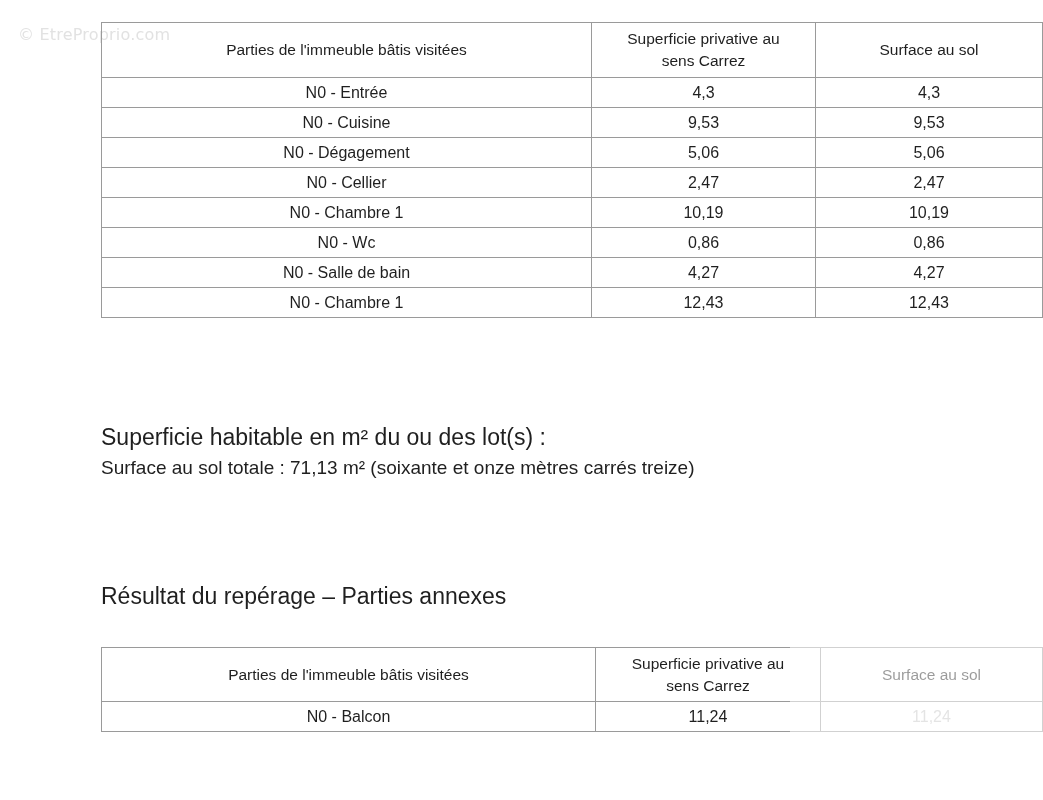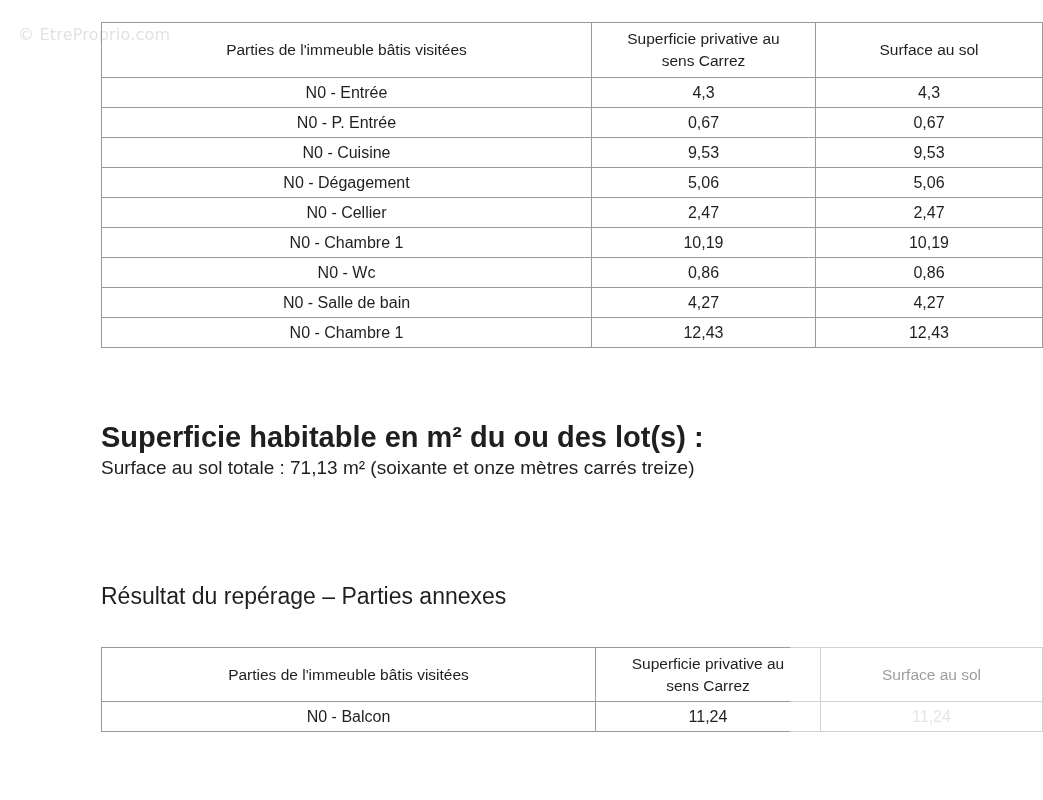--- a/index.html
+++ b/index.html
@@ -28,21 +28,21 @@
   #t1 th { height: 54px; }
   #t1 td { height: 29px; }
   #t2 { left: 101px; top: 647px; width: 941px; }
   #t2 th { height: 53px; }
   #t2 td { height: 29px; }
   .faded { color: #c4c4c4; }
   .summary {
     position: absolute; left: 101px; top: 421px;
     font-size: 19px; line-height: 30px;
   }
-  .summary .heading { font-size: 29px; line-height: 32px; font-weight: bold; }
+  .summary .heading { font-size: 23px; line-height: 32px; }
   .section-title {
     position: absolute; left: 101px; top: 583px; font-size: 23px;
   }
   .smear {
     position: absolute; background: rgba(255,255,255,0.55);
   }
 </style>
 </head>
 <body>
 
@@ -59,25 +59,20 @@
       <th>Parties de l'immeuble bâtis visitées</th>
       <th style="white-space:normal;padding:0 20px;">Superficie privative au sens Carrez</th>
       <th>Surface au sol</th>
     </tr>
   </thead>
   <tbody>
     <tr>
         <td class="room">N0 - Entrée</td>
         <td class="num">4,3</td>
         <td class="num">4,3</td>
-      </tr>
-    <tr>
-        <td class="room">N0 - P. Entrée</td>
-        <td class="num">0,67</td>
-        <td class="num">0,67</td>
       </tr>
     <tr>
         <td class="room">N0 - Cuisine</td>
         <td class="num">9,53</td>
         <td class="num">9,53</td>
       </tr>
     <tr>
         <td class="room">N0 - Dégagement</td>
         <td class="num">5,06</td>
         <td class="num">5,06</td>

